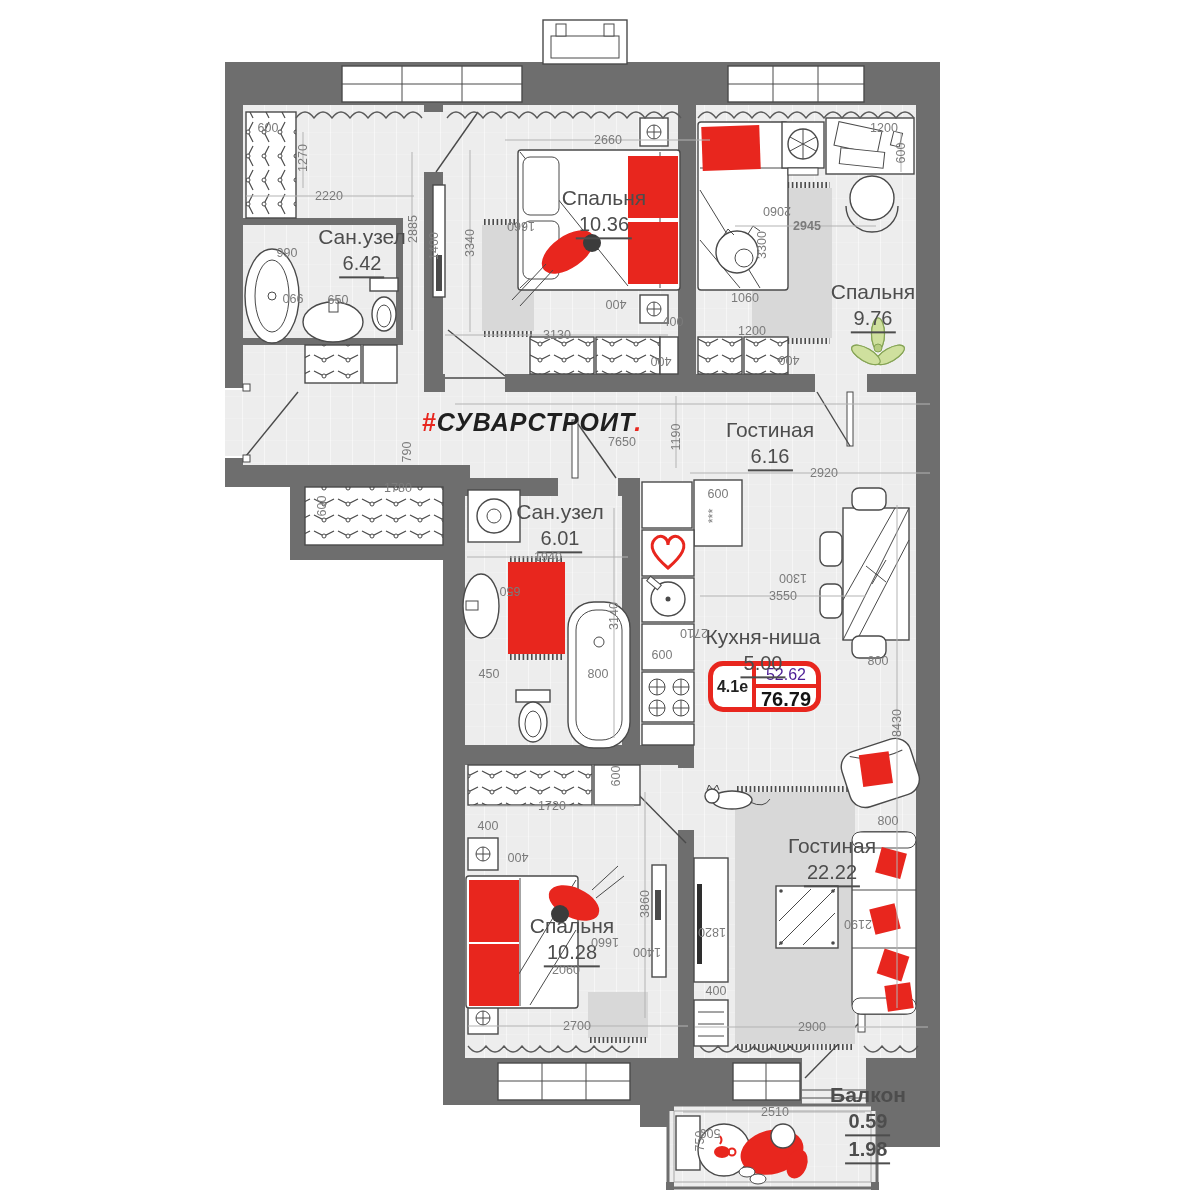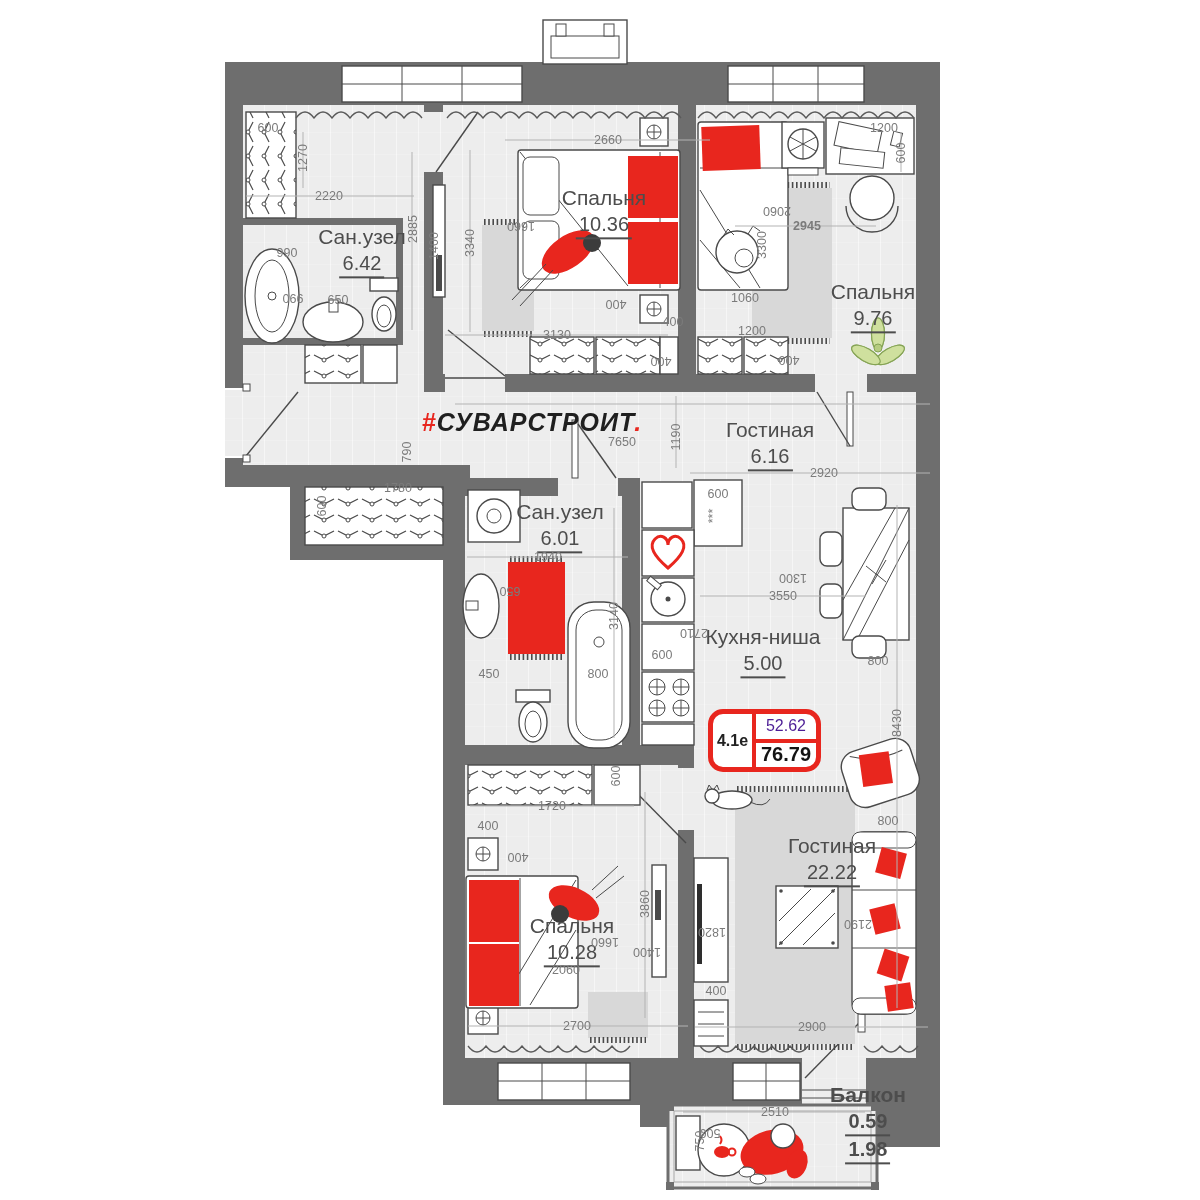--- a/index.html
+++ b/index.html
@@ -24,21 +24,21 @@
   .wave{fill:none;stroke:#5a5a5a;stroke-width:1.3;}
   .dim{position:absolute;font-size:12.5px;color:var(--dim);white-space:nowrap;
     transform:translate(-50%,-50%);}
   .room{position:absolute;display:flex;flex-direction:column;align-items:center;
     color:#4d4d4d;transform:translate(-50%,-50%);line-height:1.3;white-space:nowrap;}
   .room .rname{font-size:21px;}
   .room .rarea{font-size:20px;border-bottom:2px solid #4d4d4d;padding:0 3px;}
   .brand{position:absolute;left:532px;top:422px;transform:translate(-50%,-50%);
     font-weight:bold;font-style:italic;font-size:25px;letter-spacing:1px;color:#1f1f1f;white-space:nowrap;}
   .brand .bred{color:var(--accent);}
-  .badge{position:absolute;left:708px;top:709px;width:113px;height:63px;
+  .badge{position:absolute;left:708px;top:661px;width:113px;height:51px;
     background:#fff;border:5px solid var(--accent);border-radius:15px;
     display:flex;box-sizing:border-box;}
   .badge-type{width:39px;display:flex;align-items:center;justify-content:center;
     font-weight:bold;font-size:16px;color:#222;border-right:4px solid var(--accent);}
   .badge-right{flex:1;display:flex;flex-direction:column;}
   .badge-living{flex:1;display:flex;align-items:center;justify-content:center;
     font-size:16px;color:#4c1d95;border-bottom:4px solid var(--accent);}
   .badge-total{flex:1;display:flex;align-items:center;justify-content:center;
     font-size:20px;font-weight:bold;color:#141414;}
 </style>

